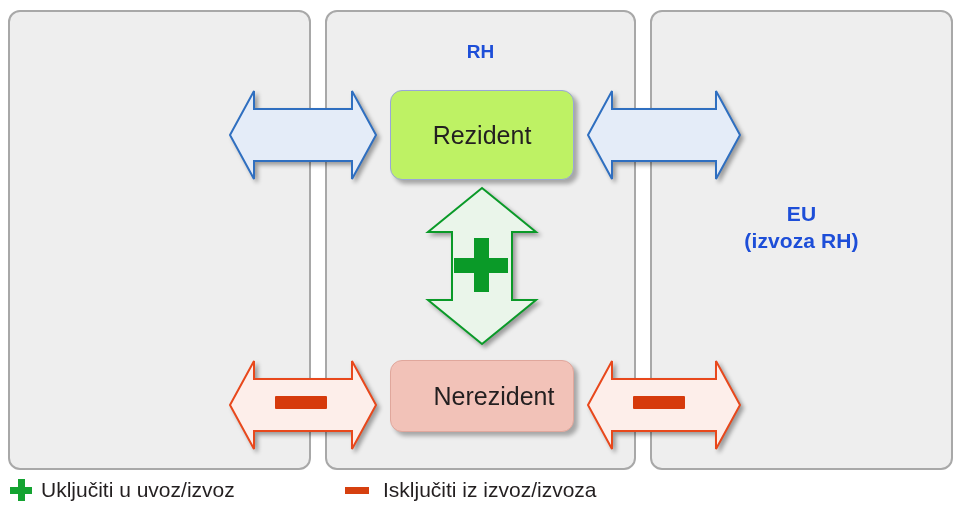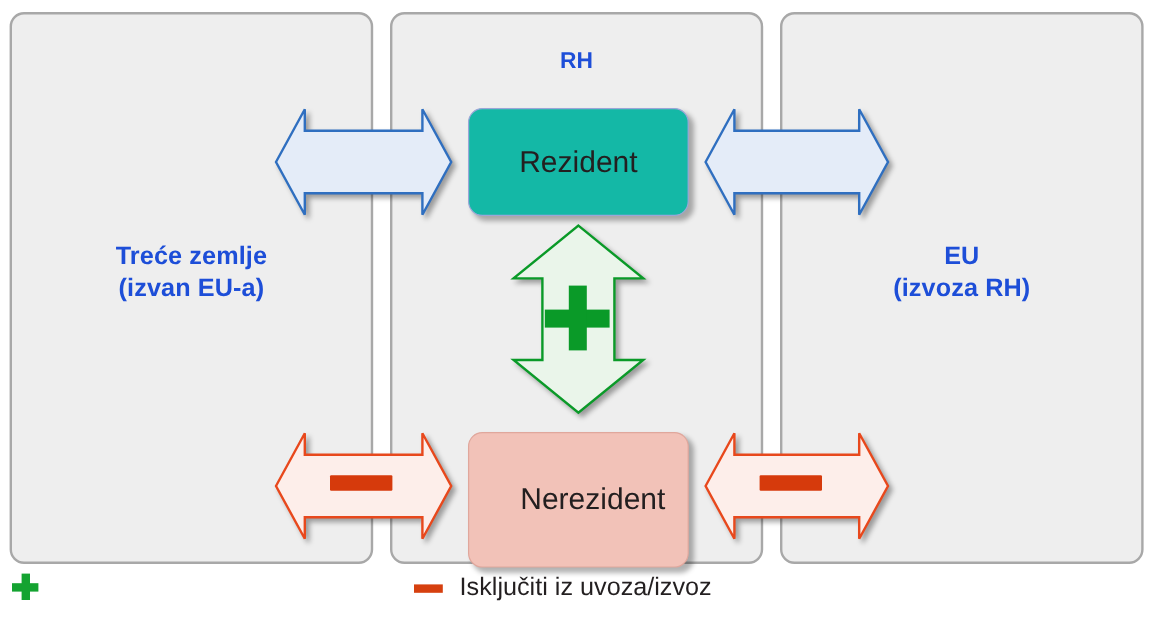--- a/index.html
+++ b/index.html
@@ -49,25 +49,25 @@
     box-sizing: border-box;
     display: flex;
     align-items: center;
     justify-content: center;
     color: #231f20;
     font-size: 25px;
     box-shadow: 4px 4px 4px rgba(0,0,0,0.30);
   }
   #box-rezident {
     left: 390px; top: 90px; width: 184px; height: 90px;
-    background: #14b8a6;
+    background: #bef264;
     border: 1px solid #9aa6d8;
   }
   #box-nerezident {
-    left: 390px; top: 360px; width: 184px; height: 113px;
+    left: 390px; top: 360px; width: 184px; height: 72px;
     background: #f2c2b8;
     border: 1px solid #e0a79c;
     padding-left: 24px;
   }
 
   .arrow-svg {
     position: absolute;
     overflow: visible;
   }
   #arrow-left-top    { left: 228px; top: 86px;  }
@@ -148,24 +148,20 @@
 <div id="canvas">
 
   <div class="panel" id="panel-third"></div>
   <div class="panel" id="panel-rh"></div>
   <div class="panel" id="panel-eu"></div>
 
   <div class="panel-label" id="label-rh">
     <div>RH</div>
   </div>
 
-  <div class="panel-label" id="label-third">
-    <div>Treće zemlje</div>
-    <div>(izvan EU-a)</div>
-  </div>
 
   <div class="panel-label" id="label-eu">
     <div>EU</div>
     <div>(izvoza RH)</div>
   </div>
 
   <svg class="arrow-svg" id="arrow-left-top" width="150" height="98" viewBox="0 0 150 98">
     <polygon points="2,49 26,5 26,23 124,23 124,5 148,49 124,93 124,75 26,75 26,93" fill="#e4ecf8" stroke="#2f6fc0" stroke-width="2" style="filter: drop-shadow(3px 3px 2px rgba(0,0,0,0.35));"></polygon>
   </svg>
 
@@ -192,20 +188,21 @@
   <div class="entity-box" id="box-rezident">
     <span>Rezident</span>
   </div>
   <div class="entity-box" id="box-nerezident">
     <span>Nerezident</span>
   </div>
 
   <div class="legend">
     <div class="legend-item" id="legend-include">
       <span class="legend-plus"></span>
+      <span>Uključiti u uvoz/izvoz</span>
     </div>
     <div class="legend-item" id="legend-exclude">
       <span class="legend-minus"></span>
-      <span>Isključiti iz uvoza/izvoz</span>
+      <span>Isključiti iz izvoz/izvoza</span>
     </div>
   </div>
 
 </div>
 
 </body></html>

